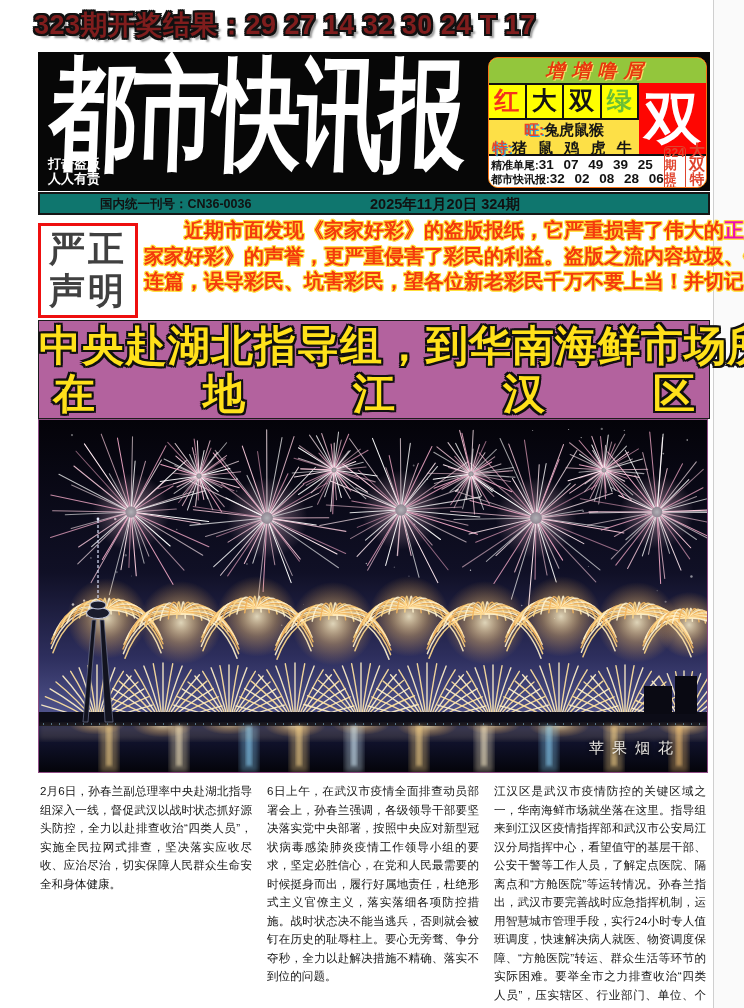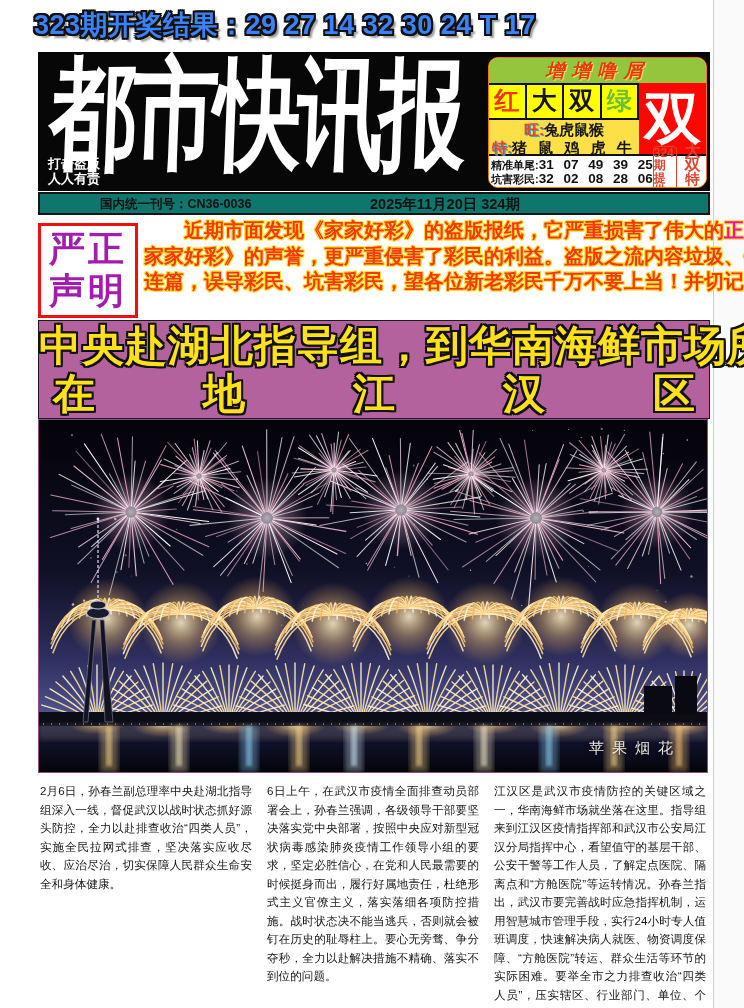--- a/index.html
+++ b/index.html
@@ -1,19 +1,19 @@
 <!DOCTYPE html>
 <html><head>
 <meta charset="utf-8">
 <style>
   html,body{margin:0;padding:0;}
   body{width:744px;height:1008px;background:#ffffff;font-family:"Liberation Sans",sans-serif;position:relative;overflow:hidden;}
   .abs{position:absolute;}
   
-  .announce{left:34px;top:7px;font-size:27px;font-weight:900;color:#3b82f6;letter-spacing:0.5px;white-space:nowrap;
+  .announce{left:34px;top:7px;font-size:27px;font-weight:900;color:#7f1d1d;letter-spacing:0.5px;white-space:nowrap;
     text-shadow:-2px 0 #111,0 -2px #111,2px 0 #111,0 2px #111,-2px -2px #111,2px 2px #111,-2px 2px #111,2px -2px #111,4px 4px 2px #9a9a9a;}
   
   .masthead{left:38px;top:52px;width:672px;height:139px;background:#070707;}
   .title{position:absolute;left:12px;top:50%;transform:translateY(-54%) scale(.8,1.12) skewX(-3deg);transform-origin:left center;
     font-size:108px;font-weight:900;color:#fff;letter-spacing:-5px;white-space:nowrap;}
   .anti{position:absolute;left:10px;bottom:5px;color:#fff;font-size:13px;font-weight:700;line-height:15px;}
   
   .infobox{position:absolute;right:3px;top:5px;width:217px;height:129px;border-radius:10px;overflow:hidden;background:#fde047;border:1px solid #f97316;}
   .ib-head{height:25px;background:#93c63c;text-align:center;font-size:19px;font-weight:900;color:#e8380d;letter-spacing:7px;line-height:25px;
     text-shadow:1px 1px 0 #f7e06c;font-style:italic;}
@@ -34,21 +34,21 @@
   .nums .val{word-spacing:6px;}
   .issue{width:38px;border:1.5px solid #e0442e;border-radius:4px;color:#e0442e;font-size:12px;line-height:12.5px;text-align:left;font-weight:700;margin-right:2px;}
   .tip{width:46px;color:#e0442e;font-weight:700;text-align:center;line-height:14px;font-size:16px;}
   .tip .t2{font-size:14.5px;}
   
   .pubbar{left:38px;top:192px;width:668px;height:19px;border:2px solid #161616;background:#0f766e;}
   .issn{position:absolute;left:60px;top:2px;font-size:12.5px;font-weight:700;color:#111;}
   .pdate{position:absolute;left:330px;top:1px;font-size:14.5px;font-weight:700;color:#111;}
   
   .stmt{left:38px;top:215px;width:672px;height:104px;}
-  .stamp{position:absolute;left:0;top:8px;width:94px;height:87px;border:3.5px solid #ee0f0f;color:#a21caf;text-align:center;
+  .stamp{position:absolute;left:0;top:8px;width:94px;height:87px;border:3.5px solid #ee0f0f;color:#404040;text-align:center;
     font-size:36px;font-weight:900;line-height:42px;letter-spacing:3px;padding-top:2px;}
   .stmt-text{position:absolute;left:106px;top:3px;width:566px;font-size:20px;line-height:25.5px;font-weight:800;color:#f43a0c;white-space:nowrap;
     text-shadow:-1px 0 #ffdf3d,0 -1px #ffdf3d,1px 0 #ffdf3d,0 1px #ffdf3d,-1px -1px #ffdf3d,1px 1px #ffdf3d,-1px 1px #ffdf3d,1px -1px #ffdf3d;}
   .stmt-text .l1{text-indent:2em;}
   .hl{color:#ec0fb1;}
   .note{font-size:12.5px;font-weight:700;}
   
   .headline{left:38px;top:320px;width:670px;height:97px;background:#b3629e;border:1px solid #1c1c1c;color:#ffe11a;font-weight:900;}
   .headline .h1{font-size:42px;line-height:50px;text-align:center;letter-spacing:1px;white-space:nowrap;
     text-shadow:-2px 0 #111,0 -2px #111,2px 0 #111,0 2px #111,-2px -2px #111,2px 2px #111,-2px 2px #111,2px -2px #111;}
@@ -95,21 +95,21 @@
           <div><span class="zlab">特:</span><span class="te-val">猪 鼠 鸡 虎 牛 猴</span></div>
         </div>
       </div>
       <div class="ib-red">
           <span>双</span>
         </div>
     </div>
     <div class="ib-bottom">
       <div class="nums">
         <div><span class="lab">精准单尾:</span><span class="val">31 07 49 39 25</span></div>
-        <div><span class="lab">坑害彩民:</span><span class="val">32 02 08 28 06</span></div>
+        <div><span class="lab">都市快讯报:</span><span class="val">32 02 08 28 06</span></div>
       </div>
       <div class="issue">
         <div>324期</div>
         <div>提 供</div>
       </div>
       <div class="tip">
         <div>大双</div>
         <div class="t2">特32</div>
       </div>
     </div>

